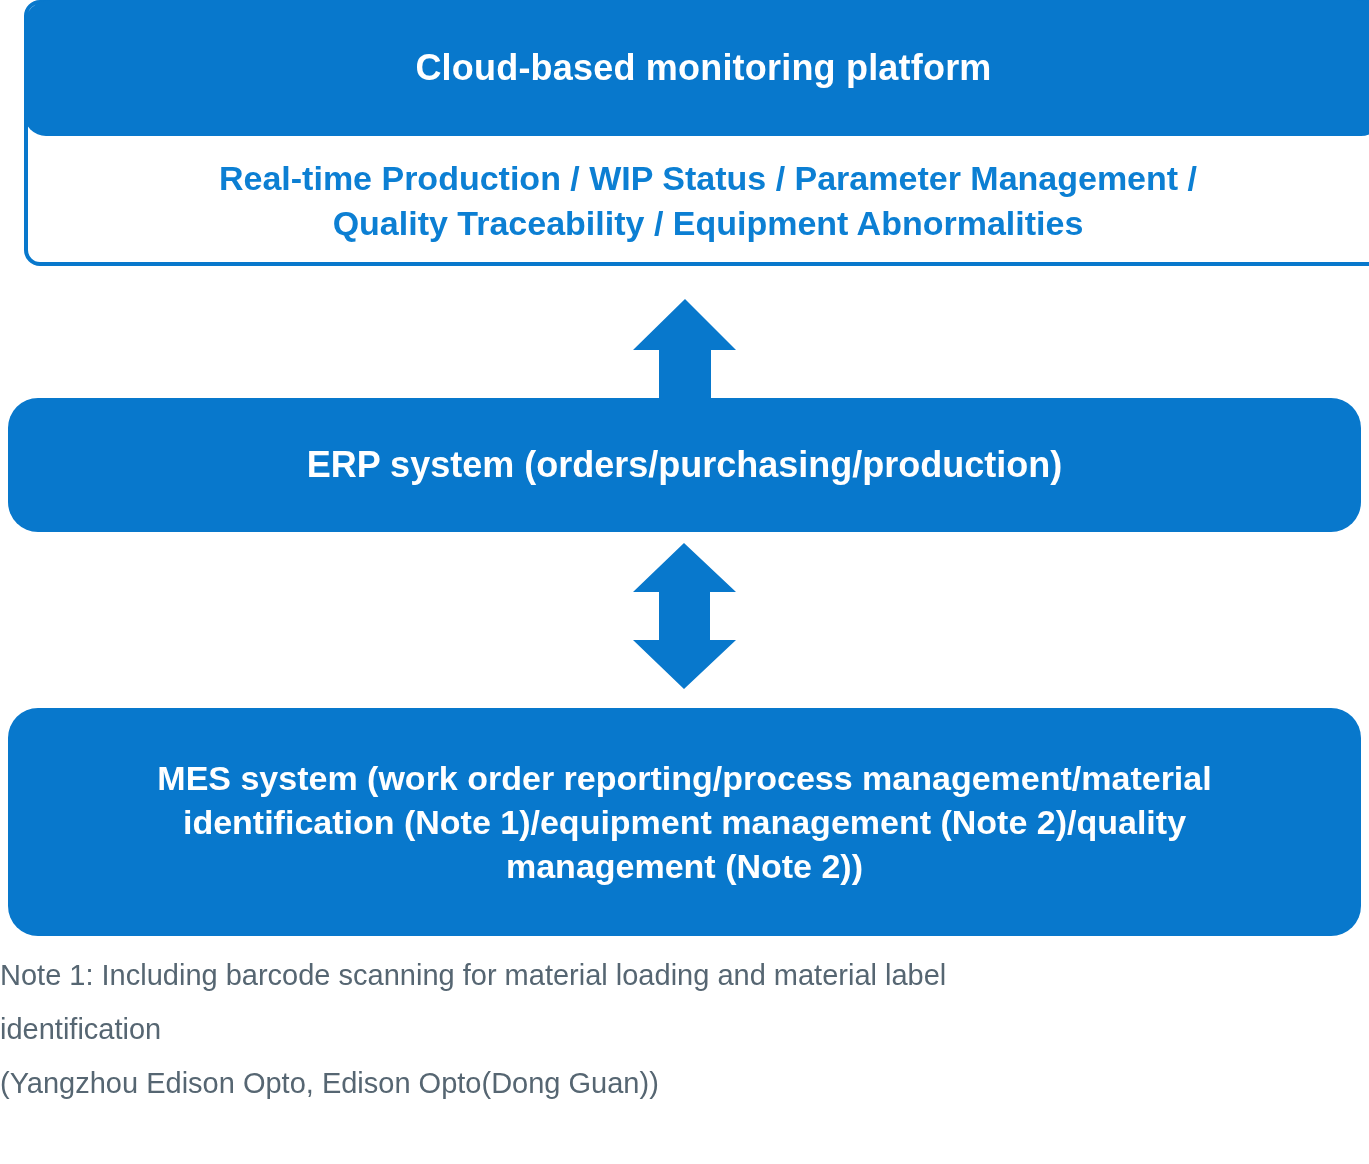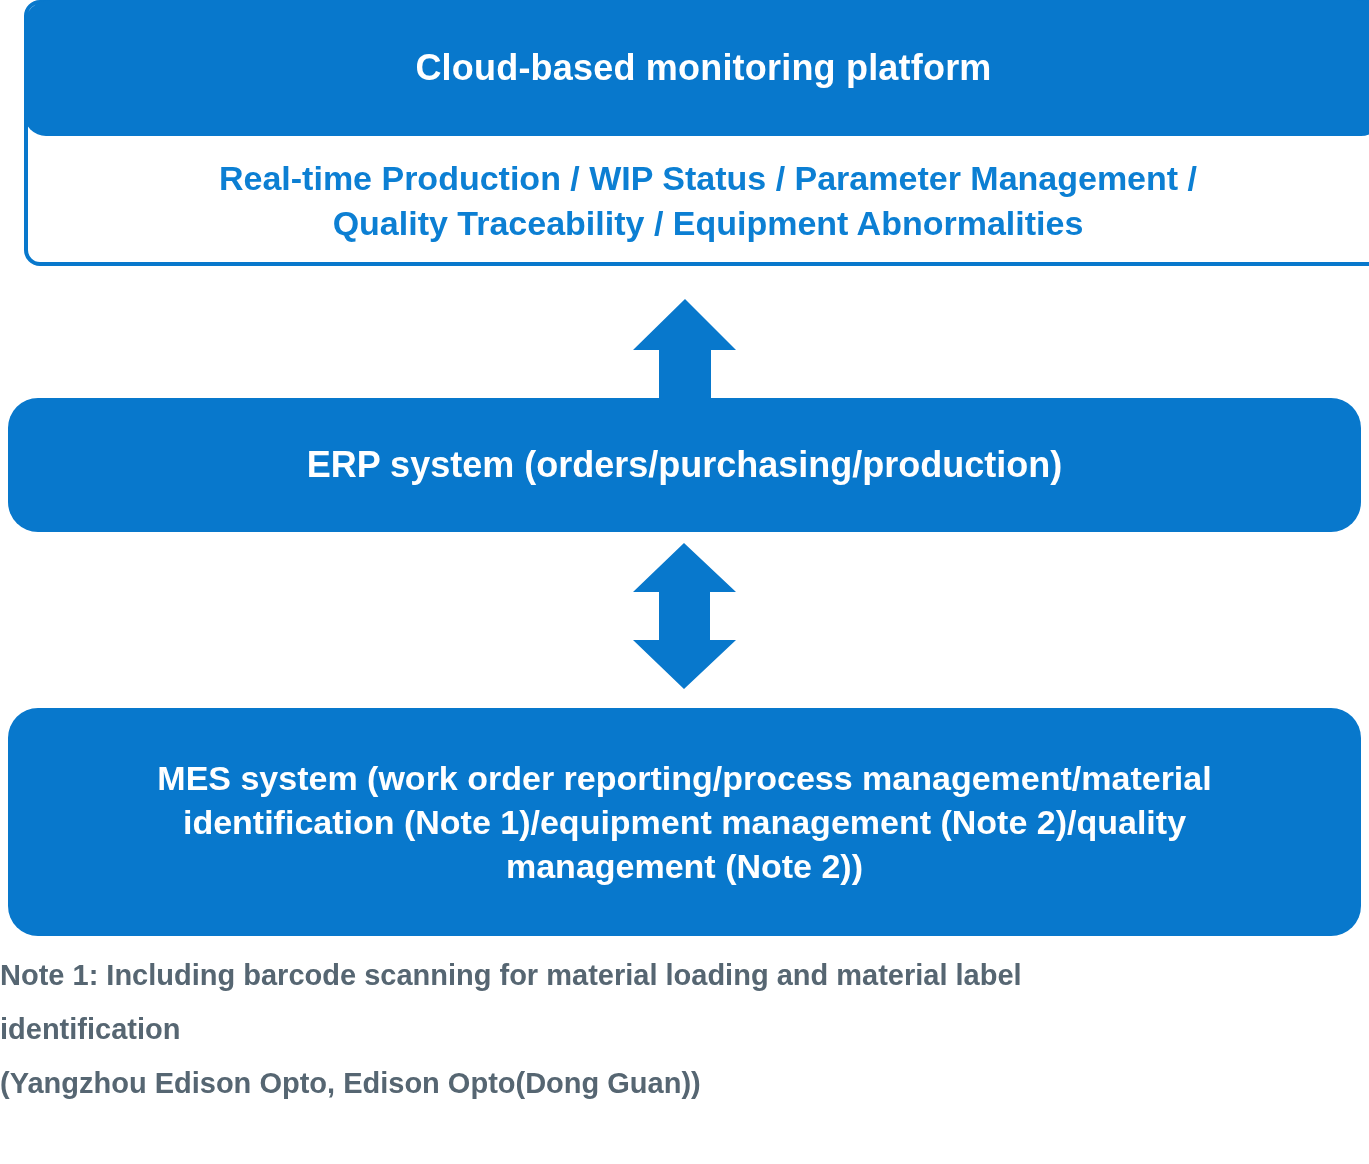--- a/index.html
+++ b/index.html
@@ -110,21 +110,21 @@
     white-space: pre-line;
   }
 
   
   .notes {
     position: absolute;
     left: 0; top: 948px;
     width: 1103px;
     color: var(--note-color);
     font-size: 29px;
-    font-weight: 700;
+    font-weight: 400;
     line-height: 54px;
   }
   .notes p { white-space: pre-line; }
 </style>
 </head>
 <body>
 
 <div class="canvas">
 
   <section class="top-box">

